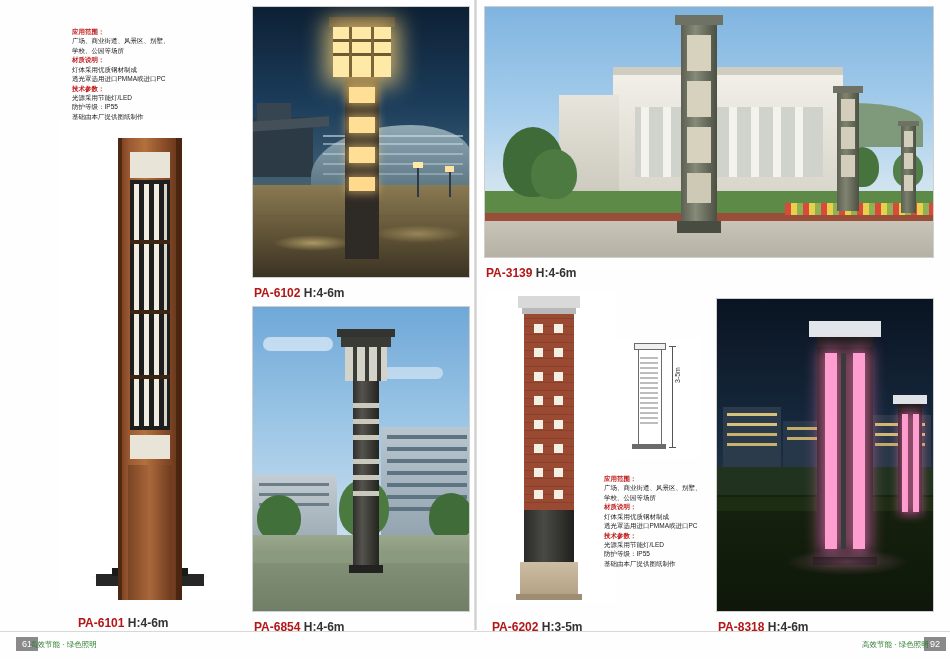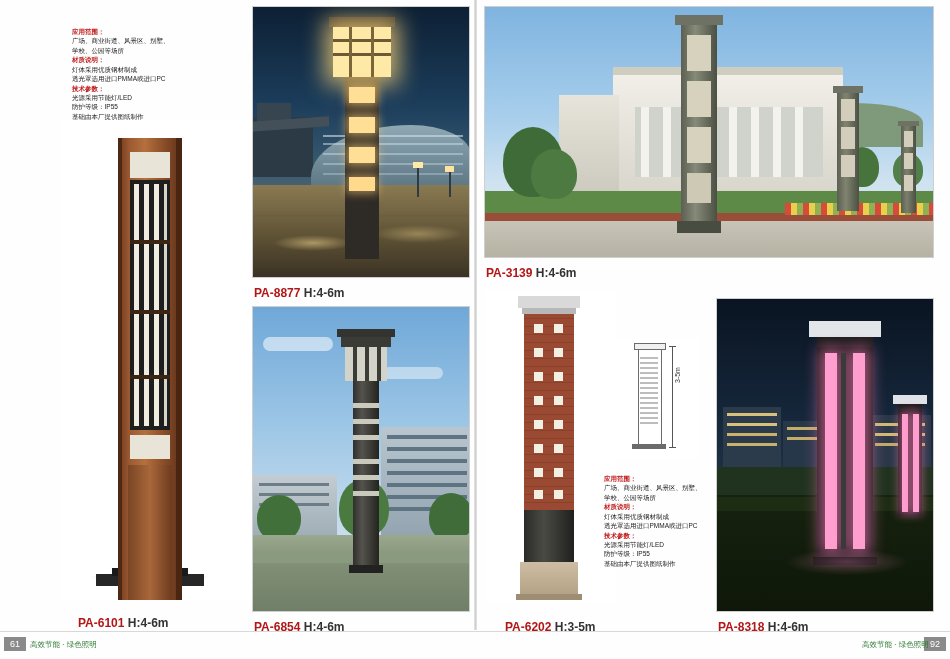--- a/index.html
+++ b/index.html
@@ -59,21 +59,21 @@
 
   
   .folio {
     position: absolute;
     bottom: 8px;
     font-size: 9px;
     color: #ffffff;
     background: #8a8a8a;
     padding: 2px 6px;
   }
-  .folio-left { left: 4px; margin-top: 25px; }
+  .folio-left { left: 16px; margin-top: 25px; }
   .folio-right { left: 924px; }
   .footnote {
     position: absolute;
     bottom: 9px;
     font-size: 7.5px;
     color: #2f7d32;
     white-space: nowrap;
   }
   .footnote-left { left: 30px; }
   .footnote-right { left: 862px; }
@@ -192,21 +192,21 @@
     <div style="position:absolute; left:80px; top:46px; width:58px; height:3px; background:#6d5a35;"></div>
     <div style="position:absolute; left:96px; top:20px; width:3px; height:50px; background:#7a6639;"></div>
     <div style="position:absolute; left:118px; top:20px; width:3px; height:50px; background:#7a6639;"></div>
 
     <div style="position:absolute; left:96px; top:80px; width:26px; height:16px; background:#ffdf96; box-shadow:0 0 10px 3px rgba(255,210,120,.6);"></div>
     <div style="position:absolute; left:96px; top:110px; width:26px; height:16px; background:#ffdf96; box-shadow:0 0 10px 3px rgba(255,210,120,.6);"></div>
     <div style="position:absolute; left:96px; top:140px; width:26px; height:16px; background:#ffdf96; box-shadow:0 0 10px 3px rgba(255,210,120,.6);"></div>
     <div style="position:absolute; left:96px; top:170px; width:26px; height:14px; background:#ffd98c; box-shadow:0 0 8px 3px rgba(255,210,120,.5);"></div>
   </div>
   <div class="caption" style="left:254px; top:286px;">
-    <span>PA-8877</span>
+    <span>PA-6102</span>
     <span class="h">H:4-6m</span>
   </div>
 
   <div class="photo" style="left:484px; top:6px; width:450px; height:252px; border:1px solid #cfcfcf;">
     <div class="sky-day"></div>
 
     <div style="position:absolute; right:10px; top:96px; width:150px; height:44px; background:#7f9a7a; border-radius:60% 50% 0 0;"></div>
     <div style="position:absolute; right:84px; top:88px; width:110px; height:52px; background:#8aa384; border-radius:55% 45% 0 0;"></div>
 
     <div style="position:absolute; left:128px; top:66px; width:230px; height:118px; background:linear-gradient(to bottom,#f1efe8,#d9d6cc);"></div>
@@ -333,21 +333,21 @@
     <div style="position:absolute; left:48px; top:178px; width:9px; height:9px; background:#f3efe2;"></div>
     <div style="position:absolute; left:68px; top:178px; width:9px; height:9px; background:#f3efe2;"></div>
     <div style="position:absolute; left:48px; top:200px; width:9px; height:9px; background:#f3efe2;"></div>
     <div style="position:absolute; left:68px; top:200px; width:9px; height:9px; background:#f3efe2;"></div>
 
     <div style="position:absolute; left:38px; top:220px; width:50px; height:52px; background:linear-gradient(to right,#2a2a28,#4a4a45 40%,#1f1f1d);"></div>
 
     <div style="position:absolute; left:34px; top:272px; width:58px; height:34px; background:linear-gradient(to bottom,#cdbda2,#b3a184);"></div>
     <div style="position:absolute; left:30px; bottom:2px; width:66px; height:6px; background:#9e8d72;"></div>
   </div>
-  <div class="caption" style="left:505px; top:620px;">
+  <div class="caption" style="left:492px; top:620px;">
     <span>PA-6202</span>
     <span class="h">H:3-5m</span>
   </div>
 
   <div class="photo" style="left:614px; top:338px; width:86px; height:120px; background:#ffffff;">
 
     <div style="position:absolute; left:24px; top:10px; width:22px; height:96px; border:1px solid #6b6b6b; background:#ffffff;"></div>
     <div style="position:absolute; left:26px; top:16px; width:18px; height:70px; background:repeating-linear-gradient(0deg,#bdbdbd 0 2px,#ffffff 2px 5px);"></div>
     <div style="position:absolute; left:20px; top:5px; width:30px; height:5px; border:1px solid #6b6b6b; background:#f0f0f0;"></div>
     <div style="position:absolute; left:18px; top:106px; width:34px; height:5px; background:#6b6b6b;"></div>

